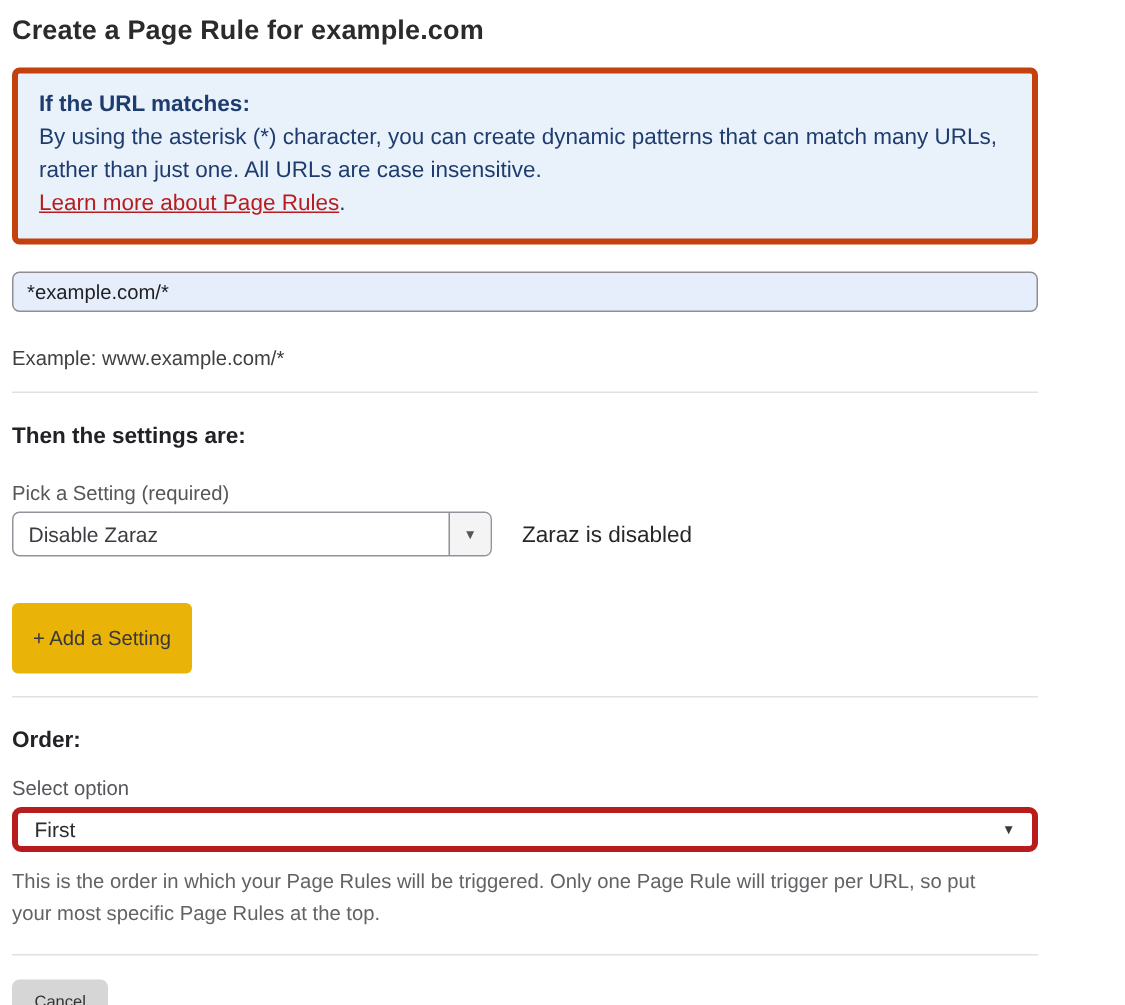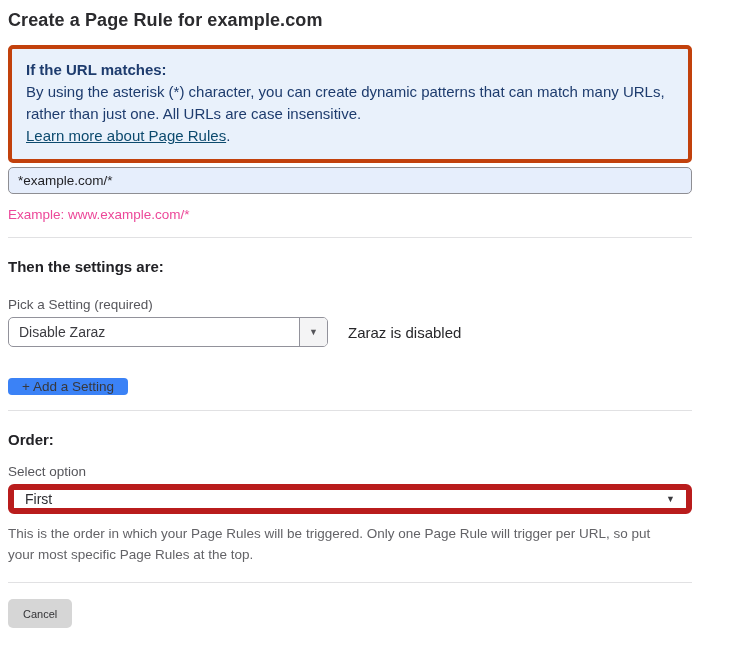--- a/index.html
+++ b/index.html
@@ -27,50 +27,50 @@
     background: #e9f1fb;
     border: 4px solid #c2410c;
     border-radius: 5px;
     padding: 10px 14px 12px 14px;
     color: #1e3c6e;
     font-size: 15px;
     line-height: 22px;
   }
   .info-heading { font-weight: bold; }
   .info-link {
-    color: #0c4a6e;
+    color: #b91c1c;
     text-decoration: underline;
     cursor: pointer;
     margin-top: 40px;
   }
   .info-link-suffix { color: #1e3c6e; }
   
   .field-label {
     margin-top: 19px;
     font-size: 13.5px;
     color: #56565b;
   }
   .url-input {
     display: block;
-    margin-top: 4px;
+    margin-top: 18px;
     width: 684px;
     height: 27px;
     background: #e6eefc;
     border: 1px solid #8e8e93;
     border-radius: 5px;
     padding: 0 9px;
     font-family: "Liberation Sans", "DejaVu Sans", sans-serif;
     font-size: 13.5px;
     color: #1f1f23;
     outline: none;
   }
   .field-helper {
-    margin-top: 13px;
-    font-size: 13.5px;
-    color: #ec4899;
+    margin-top: 23px;
+    font-size: 13.5px;
+    color: #404040;
   }
   .divider {
     margin-top: 15px;
     border: none;
     border-top: 1px solid #e1e1e3;
     height: 0;
   }
   .section-heading {
     margin-top: 20px;
     font-size: 15px;
@@ -114,37 +114,37 @@
     color: #55555a;
   }
   .setting-status {
     margin-left: 20px;
     font-size: 15px;
     color: #27272a;
   }
   .add-setting-btn {
     margin-top: 31px;
     display: inline-block;
-    background: #3b82f6;
+    background: #eab308;
     border: none;
     border-radius: 4px;
-    padding: 1px 14px;
+    padding: 16px 14px;
     font-family: "Liberation Sans", "DejaVu Sans", sans-serif;
     font-size: 13.5px;
     color: #38383c;
     cursor: pointer;
   }
   .order-label { margin-top: 16px; }
   
   .order-select {
     margin-top: 5px;
     width: 684px;
     height: 30px;
     background: #ffffff;
-    border: 6px solid #b91c1c;
+    border: 4px solid #b91c1c;
     border-radius: 6px;
     display: flex;
     align-items: center;
     justify-content: space-between;
     padding: 0 11px;
     font-size: 14px;
     color: #2c2c30;
     cursor: pointer;
   }
   .order-select-caret {

